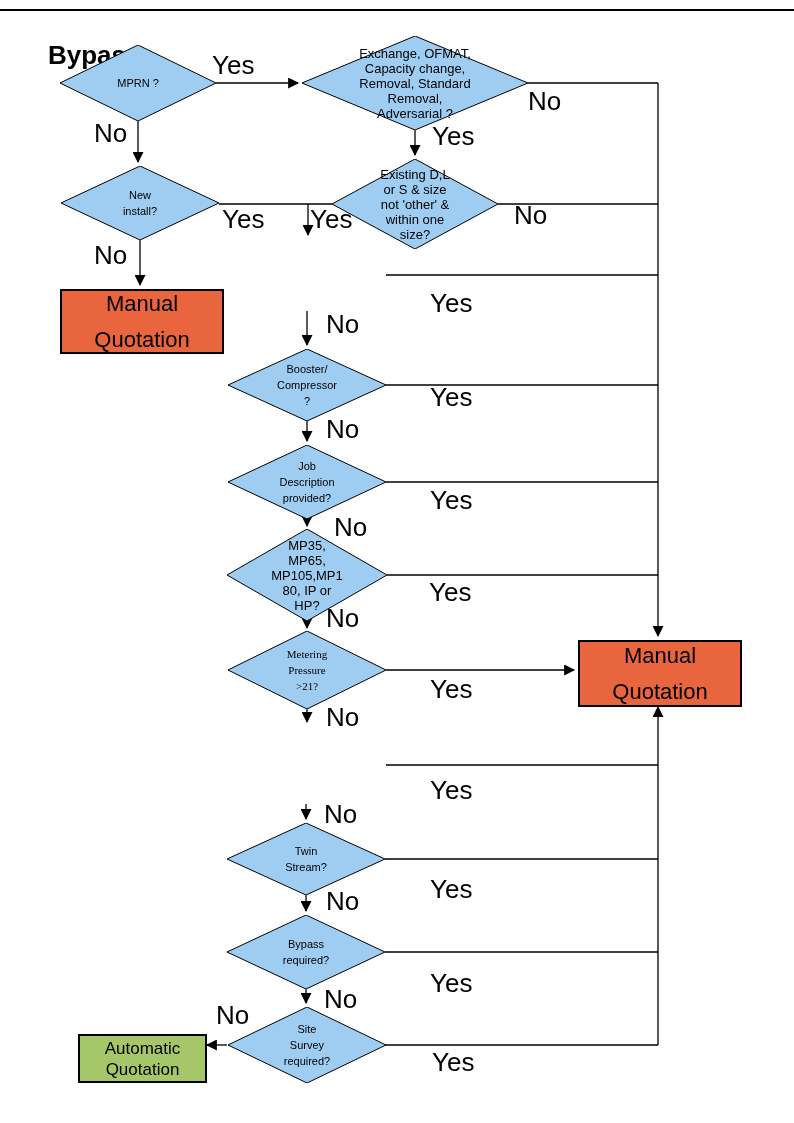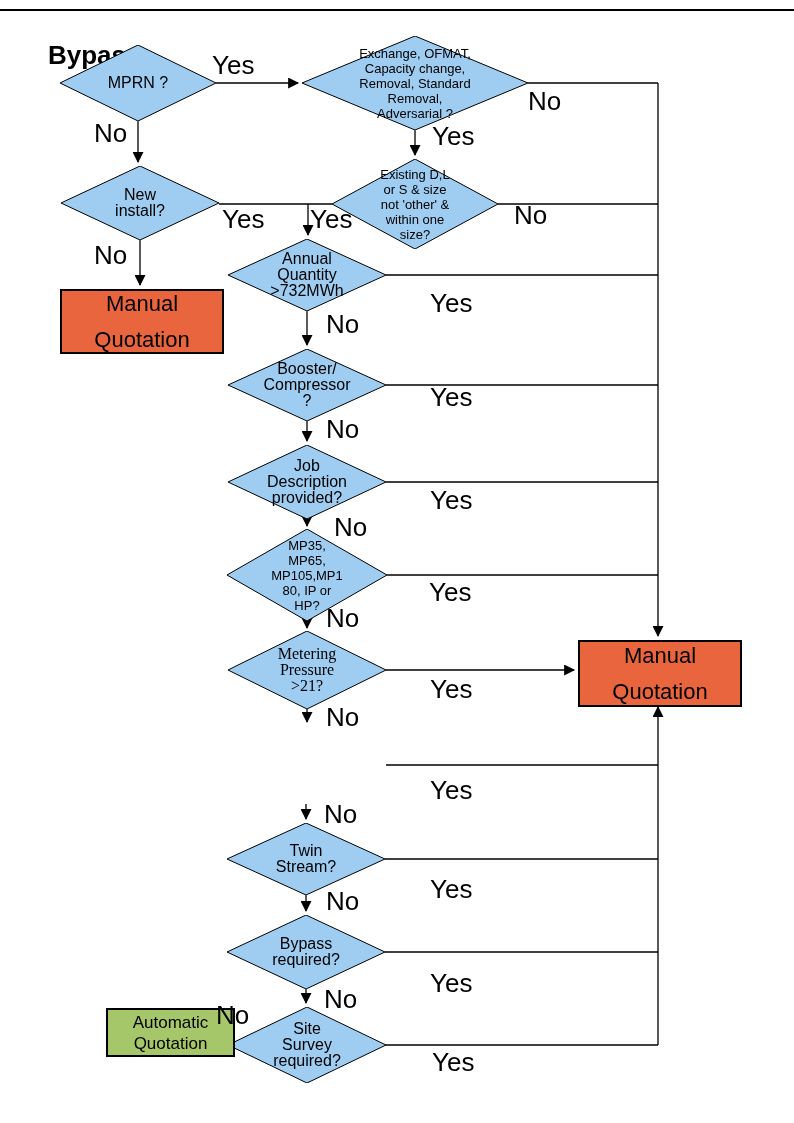--- a/index.html
+++ b/index.html
@@ -9,21 +9,21 @@
   }
   .edges{position:absolute;left:0;top:0;pointer-events:none;}
   .edges line{stroke:#000;stroke-width:1.3px;}
   .edges .pageline{stroke:#000;stroke-width:2px;}
   .node{position:absolute;}
   .node .dshape{position:absolute;left:0;top:0;width:100%;height:100%;}
   .node polygon{fill:var(--diamond-fill,#9FCDF2);stroke:#000;stroke-width:1;}
   .dlabel{
     position:absolute;left:0;top:0;right:0;bottom:0;
     display:flex;align-items:center;justify-content:center;
-    text-align:center;white-space:pre-line;font-size:16px;line-height:16px;
+    text-align:center;white-space:pre-line;font-size:11px;line-height:16px;
   }
   .node.small .dlabel{font-size:13px;line-height:15px;}
   .node.align-left .dlabel{text-align:left;}
   .terminal{
     position:absolute;display:flex;align-items:center;justify-content:center;
     text-align:center;white-space:pre-line;border:2px solid #000;
     font-size:22px;line-height:36px;
   }
   .terminal.manual{background:var(--manual-fill,#E8653E);}
   .terminal.automatic{background:var(--automatic-fill,#A5C76A);font-size:17px;line-height:21px;}
@@ -105,28 +105,20 @@
   </div>
 
   <div class="node" style="left:61px;top:166px;width:158px;height:74px;">
     <svg class="dshape" viewBox="0 0 100 100" preserveAspectRatio="none">
         <polygon points="50,0 100,50 50,100 0,50" vector-effect="non-scaling-stroke"></polygon>
       </svg>
     <div class="dlabel">New
 install?</div>
   </div>
 
-  <div class="node" style="left:228px;top:239px;width:158px;height:72px;">
-    <svg class="dshape" viewBox="0 0 100 100" preserveAspectRatio="none">
-        <polygon points="50,0 100,50 50,100 0,50" vector-effect="non-scaling-stroke"></polygon>
-      </svg>
-    <div class="dlabel">Annual
-Quantity
-&gt;732MWh</div>
-  </div>
 
   <div class="node" style="left:228px;top:349px;width:158px;height:72px;">
     <svg class="dshape" viewBox="0 0 100 100" preserveAspectRatio="none">
         <polygon points="50,0 100,50 50,100 0,50" vector-effect="non-scaling-stroke"></polygon>
       </svg>
     <div class="dlabel">Booster/
 Compressor
 ?</div>
   </div>
 
@@ -182,21 +174,21 @@
       </svg>
     <div class="dlabel">Site
 Survey
 required?</div>
   </div>
 
   <div class="terminal manual" style="left:60px;top:289px;width:160px;height:61px;">Manual
 Quotation</div>
   <div class="terminal manual" style="left:578px;top:640px;width:160px;height:63px;">Manual
 Quotation</div>
-  <div class="terminal automatic" style="left:78px;top:1008px;width:125px;height:45px;margin-left:28px;">Automatic
+  <div class="terminal automatic" style="left:78px;top:1034px;width:125px;height:45px;">Automatic
 Quotation</div>
 
   <div class="elabel" style="left:212px;top:52px;">Yes</div>
   <div class="elabel" style="left:94px;top:120px;">No</div>
   <div class="elabel" style="left:528px;top:88px;">No</div>
   <div class="elabel" style="left:432px;top:123px;">Yes</div>
   <div class="elabel" style="left:514px;top:202px;">No</div>
   <div class="elabel" style="left:222px;top:206px;">Yes</div>
   <div class="elabel" style="left:310px;top:206px;">Yes</div>
   <div class="elabel" style="left:94px;top:242px;">No</div>

